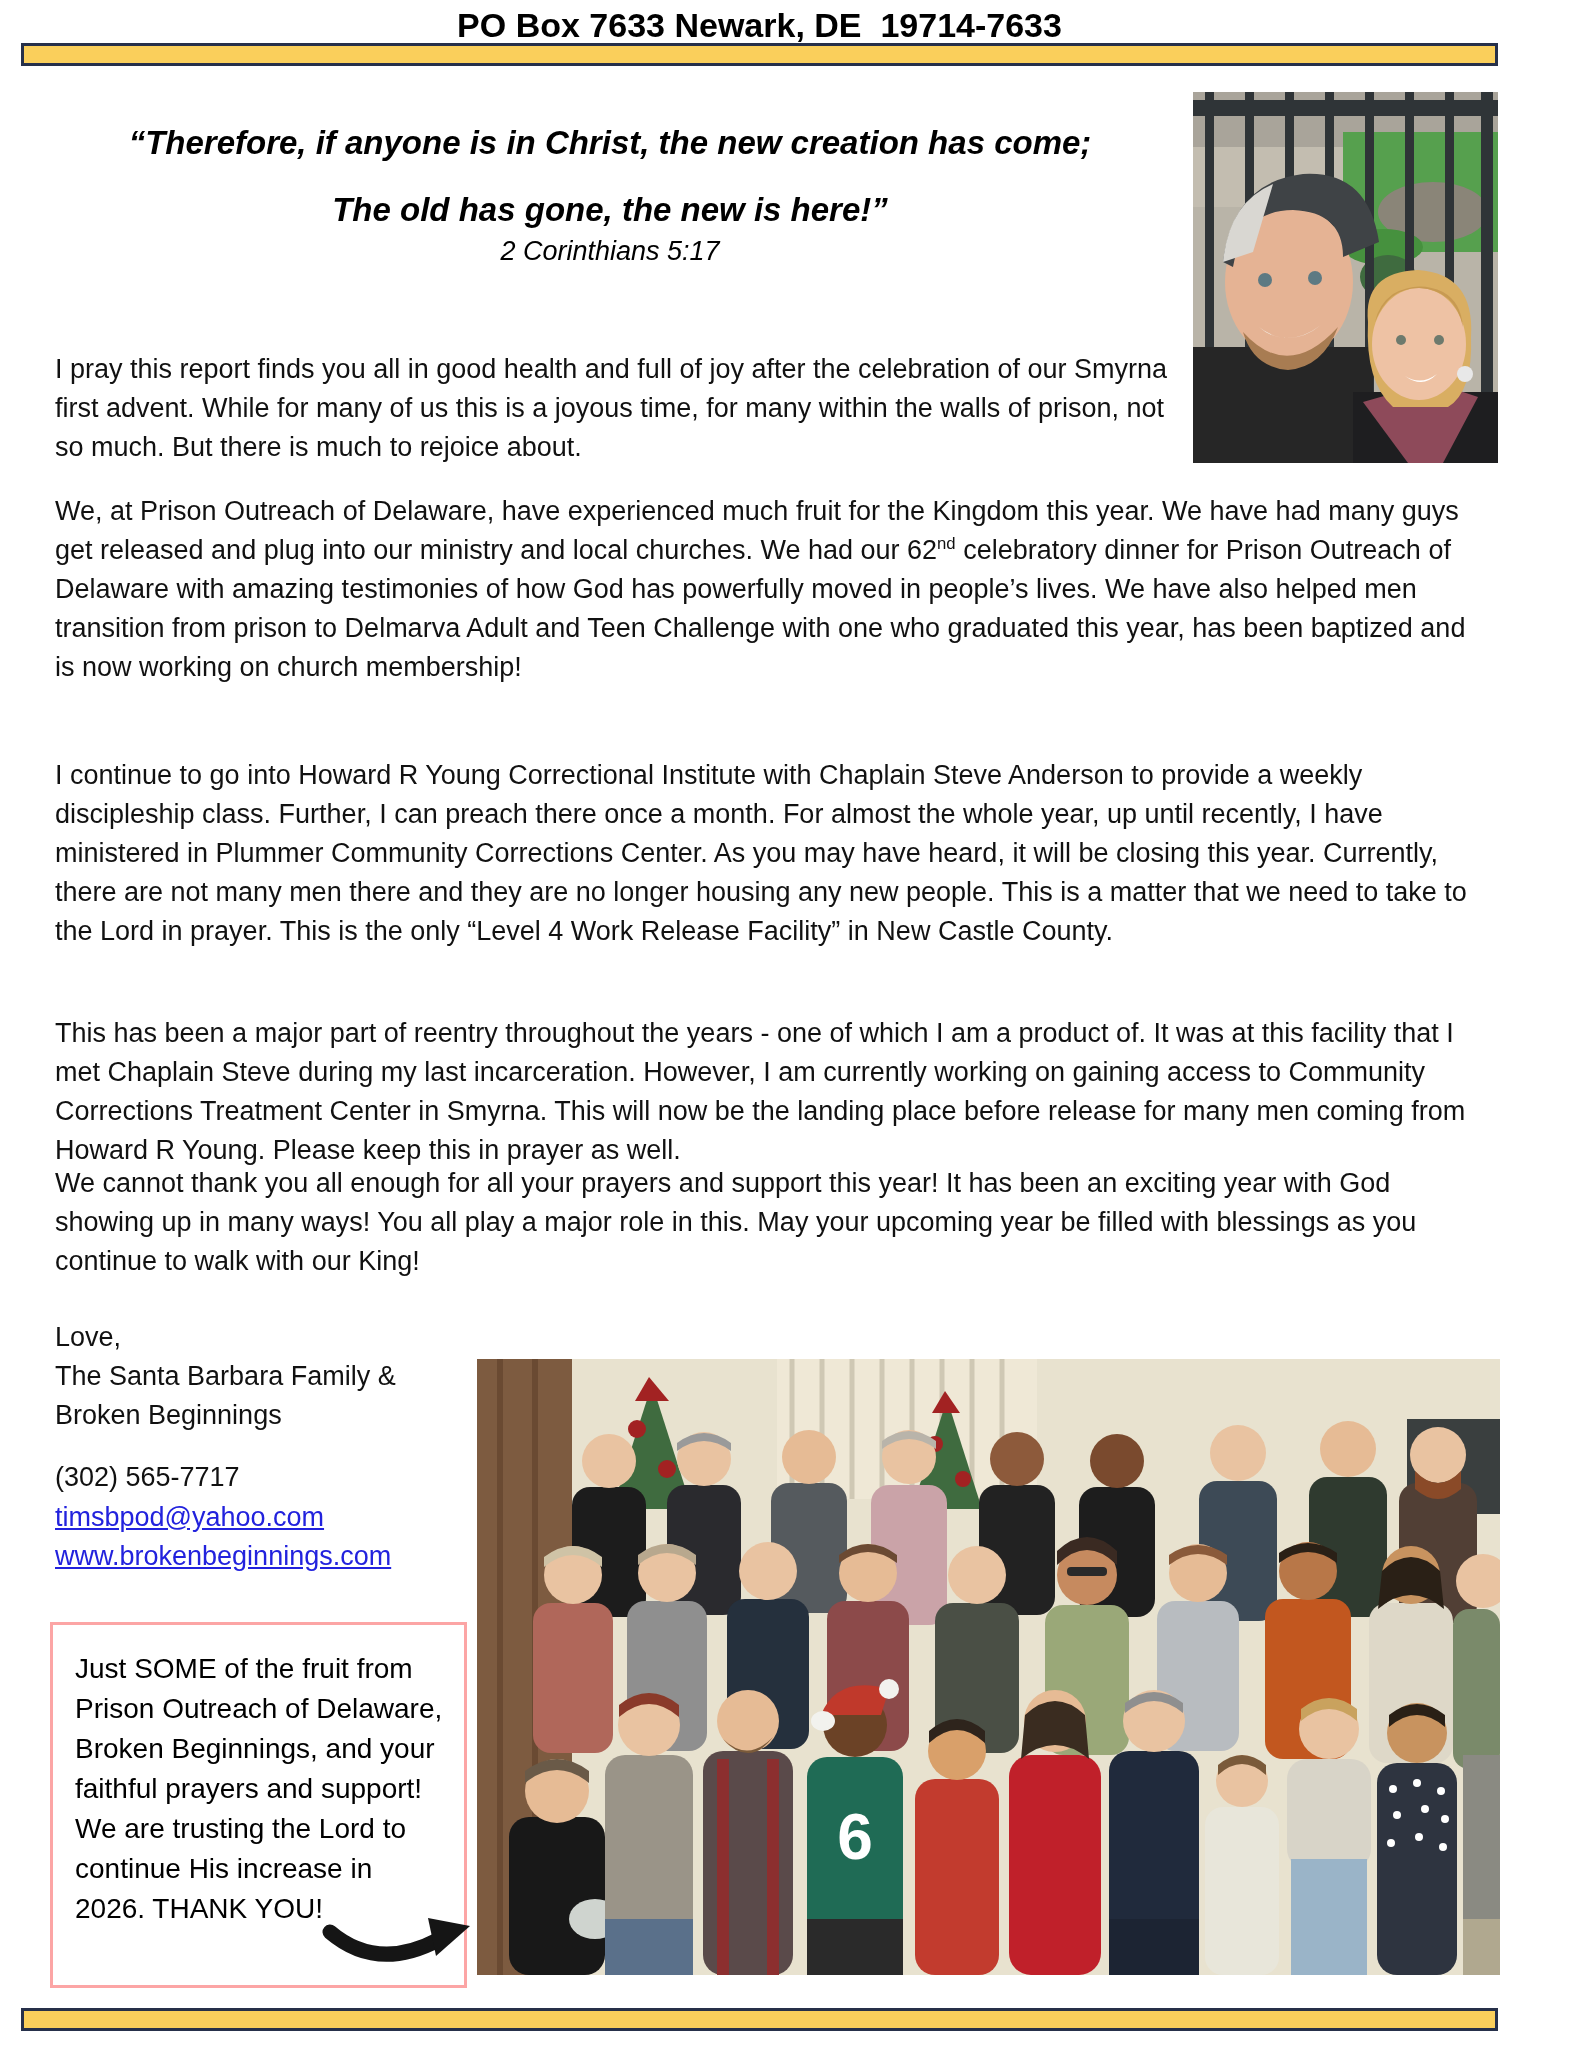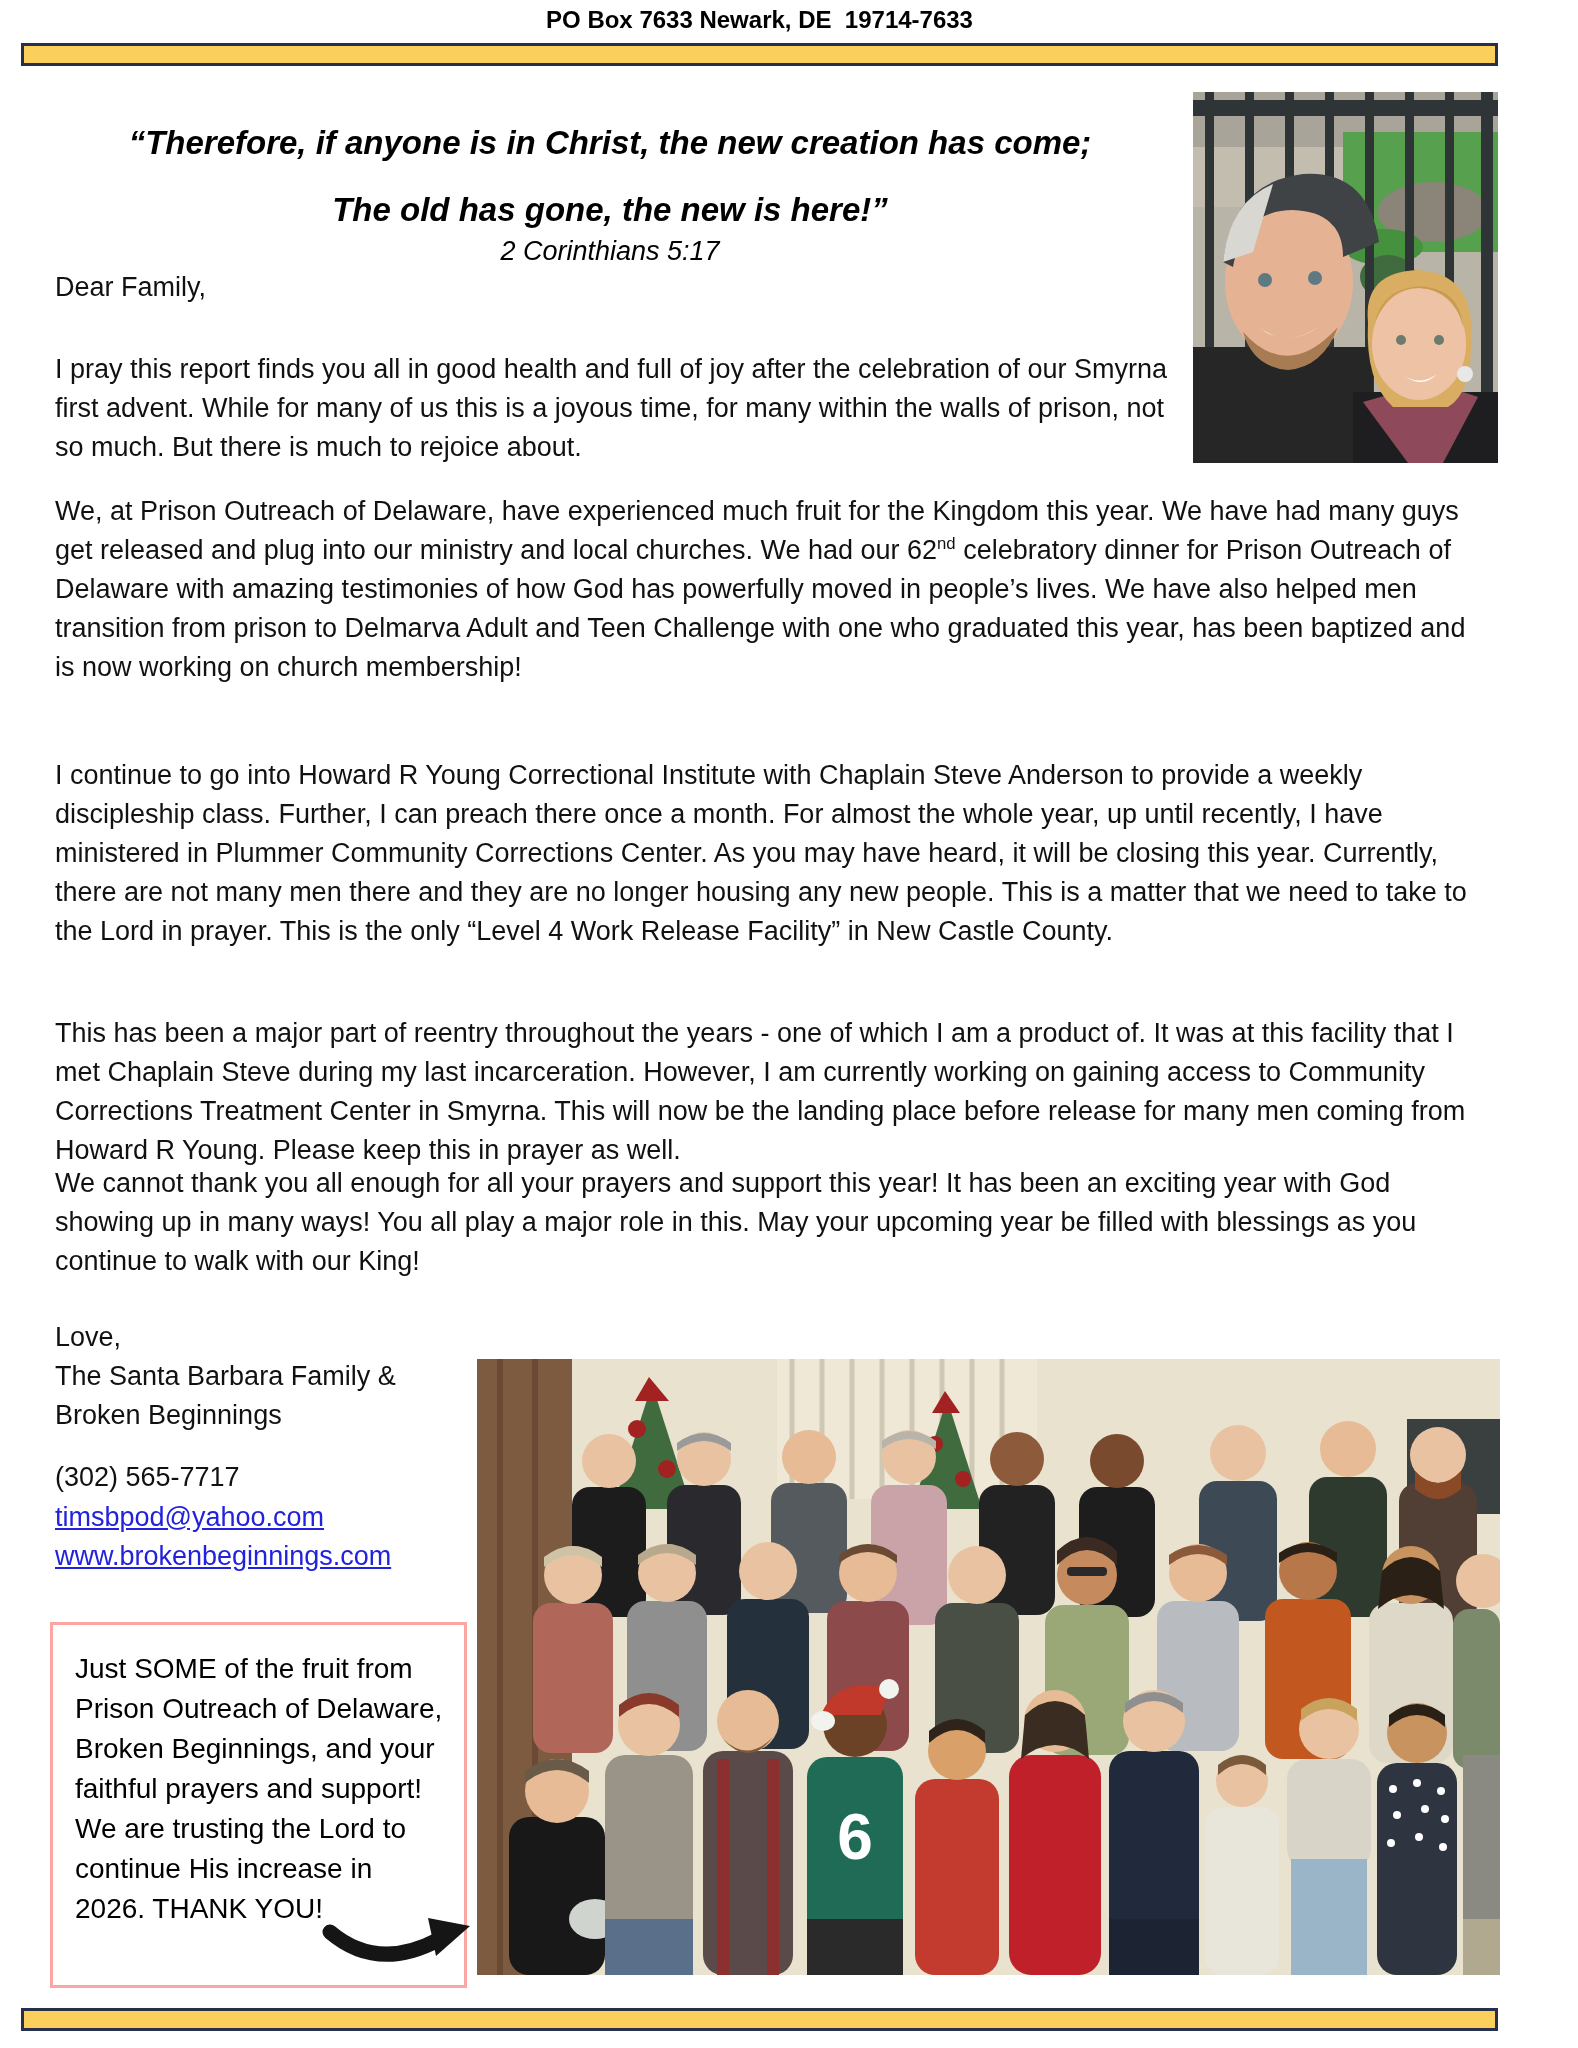--- a/index.html
+++ b/index.html
@@ -7,21 +7,21 @@
   .page {
     position:relative;
     width:1578px; height:2048px;
     background:#ffffff;
     font-family:"Liberation Sans", sans-serif;
     color:#111111;
     overflow:hidden;
   }
   .header-address {
     position:absolute; left:0; top:6px; width:1519px;
-    text-align:center; font-weight:bold; font-size:24px; color:#000;
+    text-align:center; font-weight:bold; font-size:34px; color:#000;
     white-space:pre-wrap;
   }
   .accent-bar {
     position:absolute; left:21px; width:1477px; height:23px;
     background:#FACF5B; border:3px solid #26304A;
   }
   .bar-top { top:43px; }
   .bar-bottom { top:2008px; }
   .quote-block {
     position:absolute; left:55px; top:98px; width:1110px;
@@ -99,21 +99,20 @@
       <path d="M175,230 Q170,180 225,178 Q282,182 278,245 Q280,300 255,315 L200,315 Q172,290 175,230 Z" fill="#d9ae62"></path>
       <ellipse cx="226" cy="252" rx="47" ry="56" fill="#eec2a4"></ellipse>
       <path d="M182,230 Q195,196 226,196 Q262,198 270,235 Q268,210 250,200 Q225,188 200,202 Q186,212 182,230 Z" fill="#c89a52"></path>
       <circle cx="208" cy="248" r="5" fill="#6d7a6d"></circle>
         <circle cx="246" cy="248" r="5" fill="#6d7a6d"></circle>
       <path d="M212,284 Q228,294 244,282 Q236,290 228,290 Q220,290 212,284 Z" fill="#fff"></path>
       <circle cx="272" cy="282" r="8" fill="#e8e8e8"></circle>
     </svg>
   </div>
 
-  <div class="para w-narrow" style="top:268px;">Dear Family,</div>
 
   <div class="para w-narrow" style="top:350px;">I pray this report finds you all in good health and full of joy after the celebration of our Smyrna first advent. While for many of us this is a joyous time, for many within the walls of prison, not so much. But there is much to rejoice about.</div>
 
   <div class="para w-wide" style="top:492px;"><span>We, at Prison Outreach of Delaware, have experienced much fruit for the Kingdom this year. We have had many guys get released and plug into our ministry and local churches. We had our 62</span><sup>nd</sup><span> celebratory dinner for Prison Outreach of Delaware with amazing testimonies of how God has powerfully moved in people’s lives. We have also helped men transition from prison to Delmarva Adult and Teen Challenge with one who graduated this year, has been baptized and is now working on church membership!</span></div>
 
   <div class="para w-wide" style="top:756px;">I continue to go into Howard R Young Correctional Institute with Chaplain Steve Anderson to provide a weekly discipleship class. Further, I can preach there once a month. For almost the whole year, up until recently, I have ministered in Plummer Community Corrections Center. As you may have heard, it will be closing this year. Currently, there are not many men there and they are no longer housing any new people. This is a matter that we need to take to the Lord in prayer. This is the only “Level 4 Work Release Facility” in New Castle County.</div>
 
   <div class="para w-wide" style="top:1014px;">This has been a major part of reentry throughout the years - one of which I am a product of. It was at this facility that I met Chaplain Steve during my last incarceration. However, I am currently working on gaining access to Community Corrections Treatment Center in Smyrna. This will now be the landing place before release for many men coming from Howard R Young. Please keep this in prayer as well.</div>
 
   <div class="para w-wide" style="top:1164px;">We cannot thank you all enough for all your prayers and support this year! It has been an exciting year with God showing up in many ways! You all play a major role in this. May your upcoming year be filled with blessings as you continue to walk with our King!</div>

